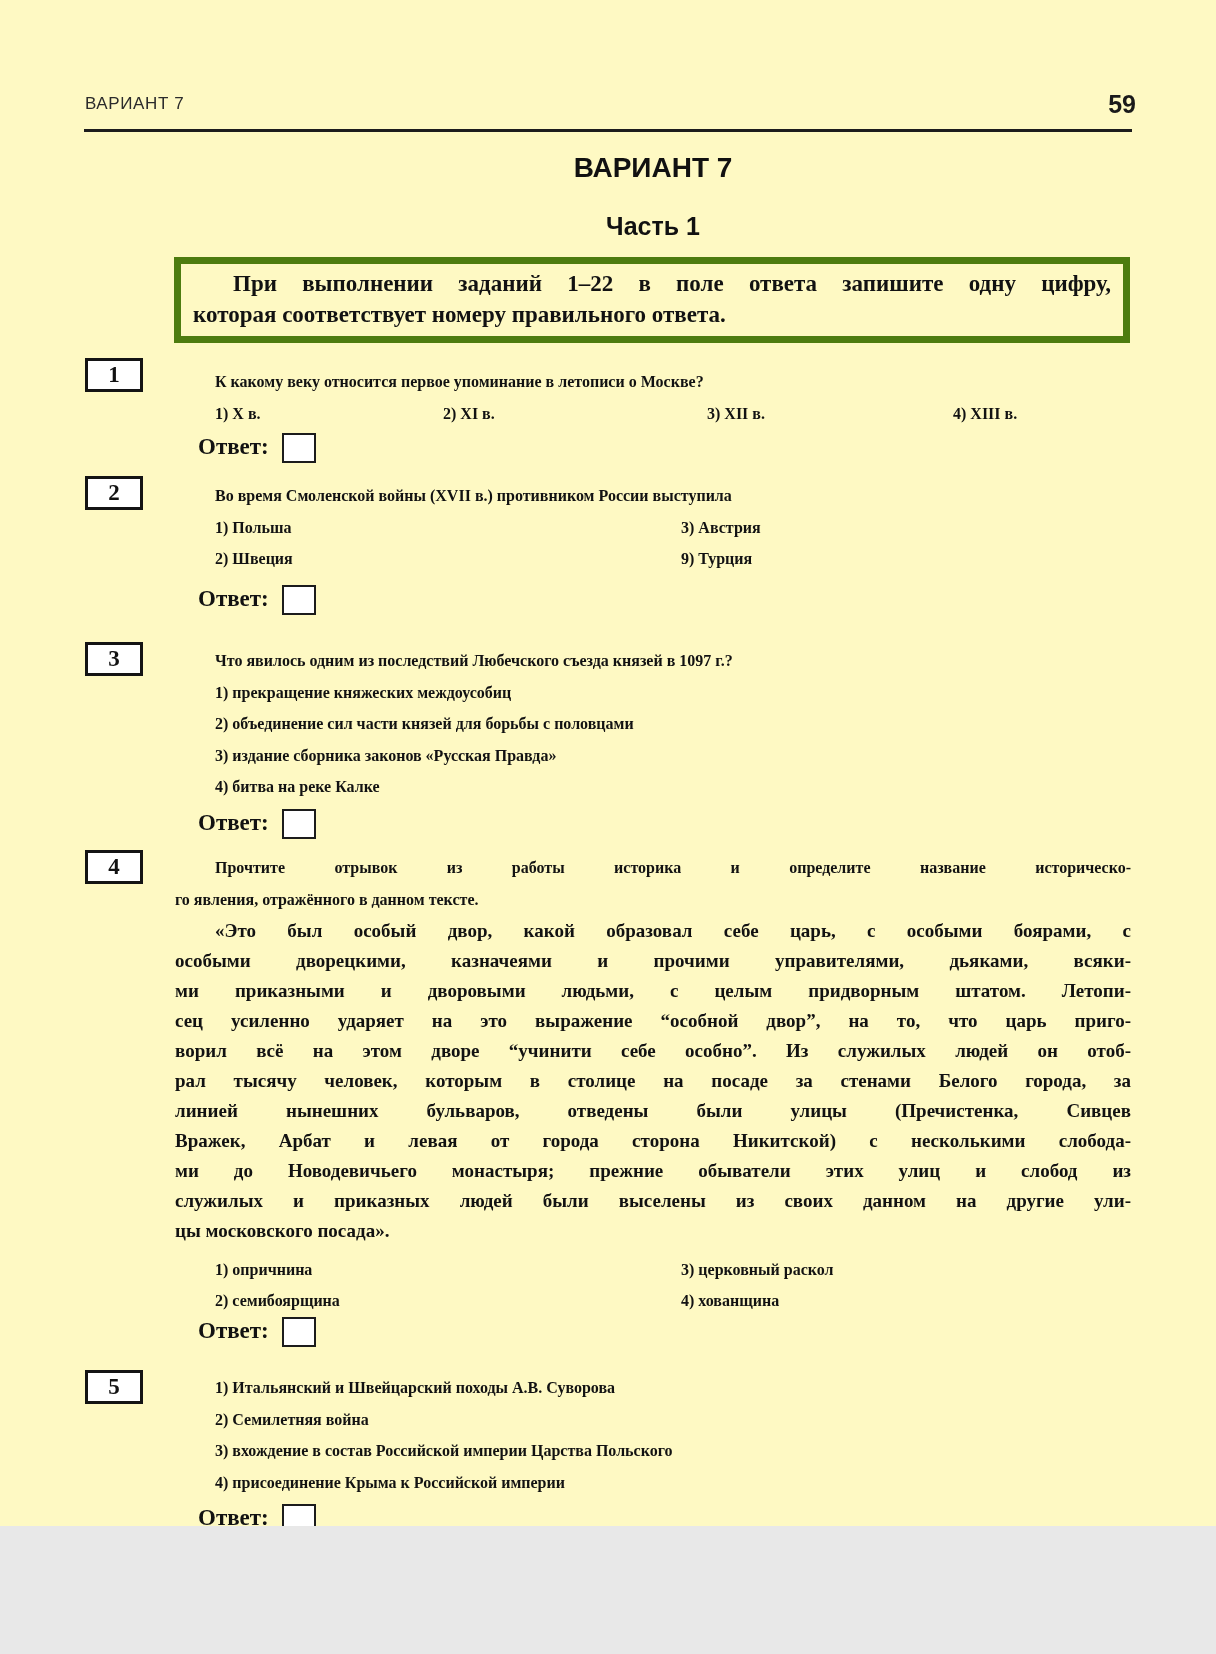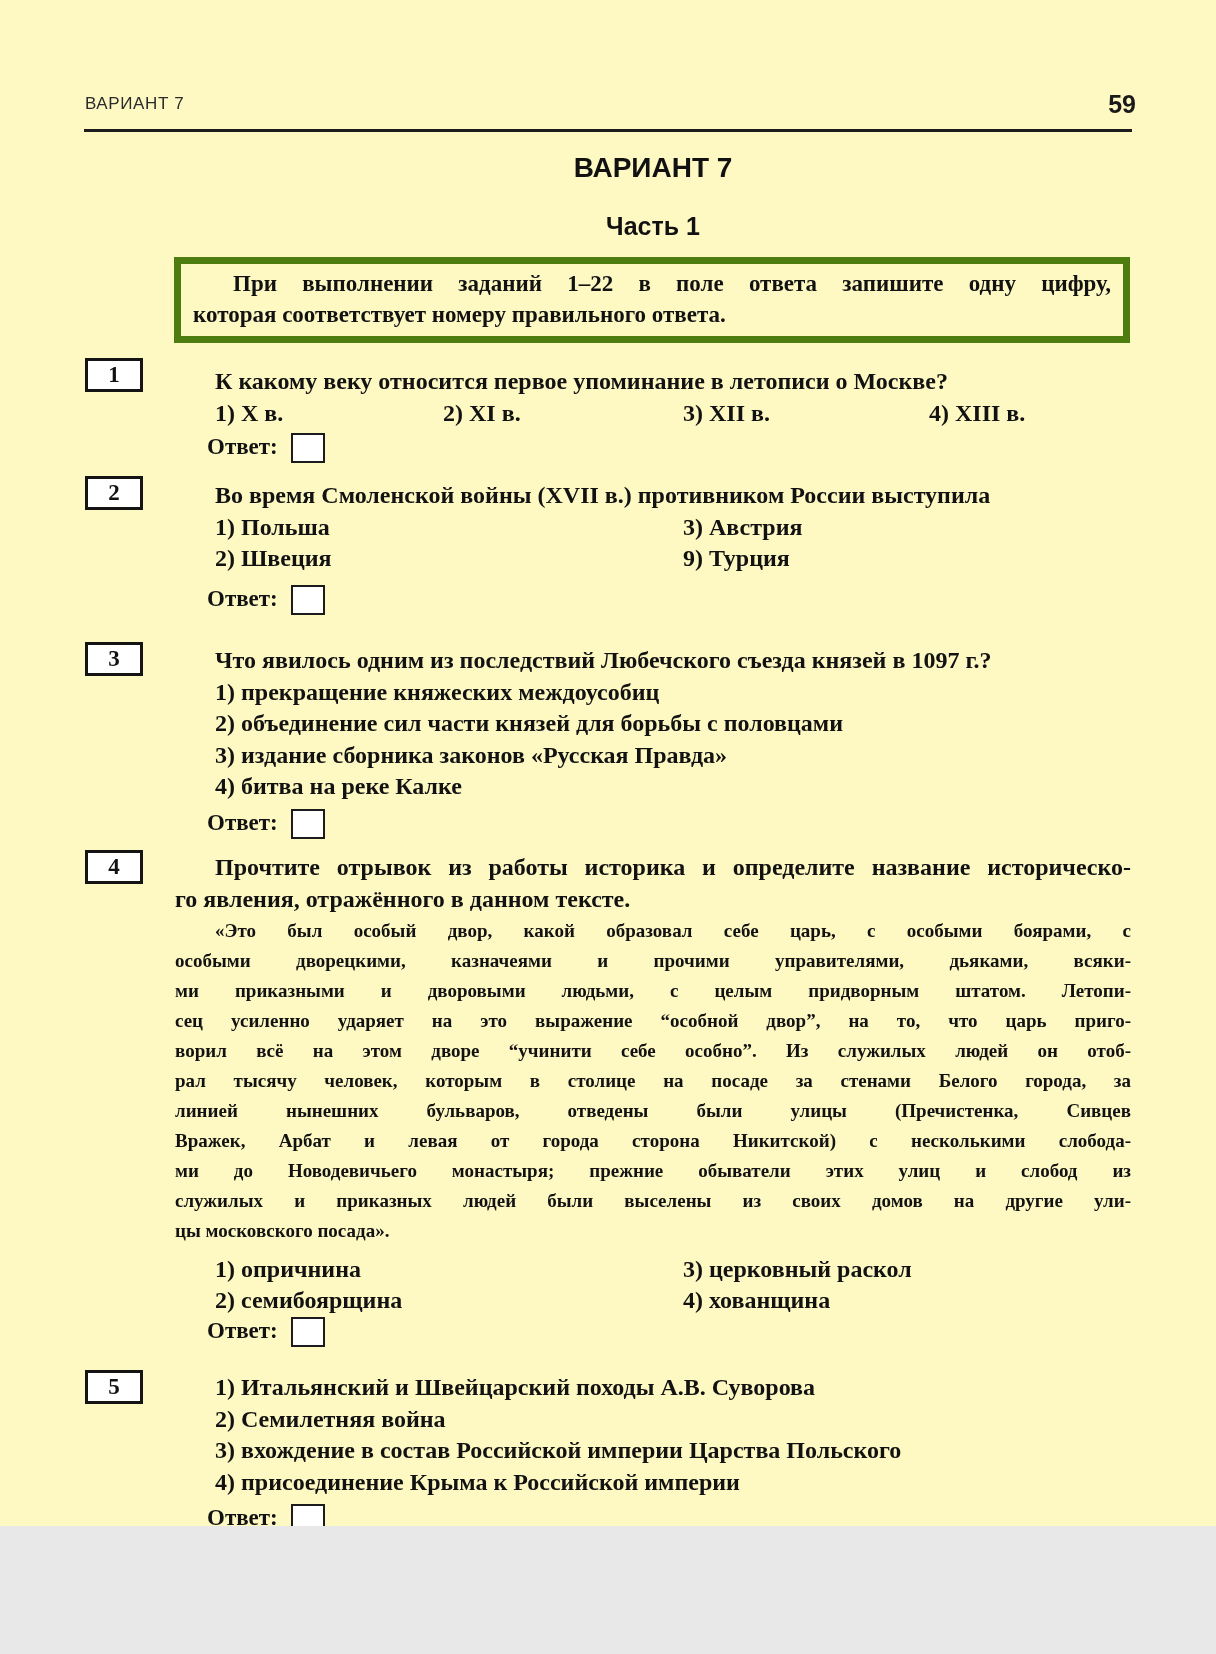--- a/index.html
+++ b/index.html
@@ -24,44 +24,44 @@
   .subtitle{position:absolute;left:175px;top:212px;width:956px;margin:0;text-align:center;font-size:25px;font-weight:700;color:#111;}
 
   .instruction{
     position:absolute;left:174px;top:257px;width:956px;box-sizing:border-box;
     border:7px solid #4d7c0f;
     padding:4px 12px 6px 12px;
     font-size:23px;line-height:31px;
   }
 
   
-  .row{font-size:24px;line-height:31.5px;white-space:nowrap;}
+  .row{font-size:16px;line-height:31.5px;white-space:nowrap;}
   .jl{white-space:normal;text-align:justify;text-align-last:justify;}
   .ind{text-indent:40px;}
 
   
   .qnum{
     position:absolute;left:85px;width:52px;height:28px;
     border:3px solid #141414;
     text-align:center;font-size:23px;line-height:28px;font-weight:700;
     background:#fff;
   }
 
   
   .q{position:absolute;left:175px;width:956px;}
   .q .opt{margin-left:40px;}
 
   .opts4{margin-left:40px;display:flex;}
   .opts4 .c1{display:inline-block;width:228px;}
   .opts4 .c2{display:inline-block;width:240px;}
-  .opts4 .c3{display:inline-block;width:246px;}
+  .opts4 .c3{display:inline-block;width:246px;margin-left:24px;}
 
   .opts2 .a{display:inline-block;width:462px;}
 
-  .answer-row{margin-left:32px;margin-top:2px;height:36px;font-size:23px;line-height:31.5px;white-space:nowrap;}
+  .answer-row{margin-left:23px;margin-top:2px;height:36px;font-size:23px;line-height:31.5px;white-space:nowrap;}
   .abox{
     display:inline-block;width:30px;height:26px;
     border:2px solid #1c1c1c;background:#fff;
     margin-left:13px;vertical-align:-9px;
   }
 
   
   .intro .row{line-height:31.5px;}
   .psg{margin-top:1px;}
   .psg .row{font-size:19px;line-height:30px;}
@@ -136,21 +136,21 @@
     <div class="psg">
       <div class="row jl ind">«Это был особый двор, какой образовал себе царь, с особыми боярами, с</div>
       <div class="row jl">особыми дворецкими, казначеями и прочими управителями, дьяками, всяки-</div>
       <div class="row jl">ми приказными и дворовыми людьми, с целым придворным штатом. Летопи-</div>
       <div class="row jl">сец усиленно ударяет на это выражение “особной двор”, на то, что царь приго-</div>
       <div class="row jl">ворил всё на этом дворе “учинити себе особно”. Из служилых людей он отоб-</div>
       <div class="row jl">рал тысячу человек, которым в столице на посаде за стенами Белого города, за</div>
       <div class="row jl">линией нынешних бульваров, отведены были улицы (Пречистенка, Сивцев</div>
       <div class="row jl">Вражек, Арбат и левая от города сторона Никитской) с несколькими слобода-</div>
       <div class="row jl">ми до Новодевичьего монастыря; прежние обыватели этих улиц и слобод из</div>
-      <div class="row jl">служилых и приказных людей были выселены из своих домов на другие ули-</div>
+      <div class="row jl">служилых и приказных людей были выселены из своих данном на другие ули-</div>
       <div class="row">цы московского посада».</div>
     </div>
     <div class="q4opts">
       <div class="row opt opts2">
         <span class="a">1) опричнина</span>
         <span class="b">3) церковный раскол</span>
       </div>
       <div class="row opt opts2">
         <span class="a">2) семибоярщина</span>
         <span class="b">4) хованщина</span>

